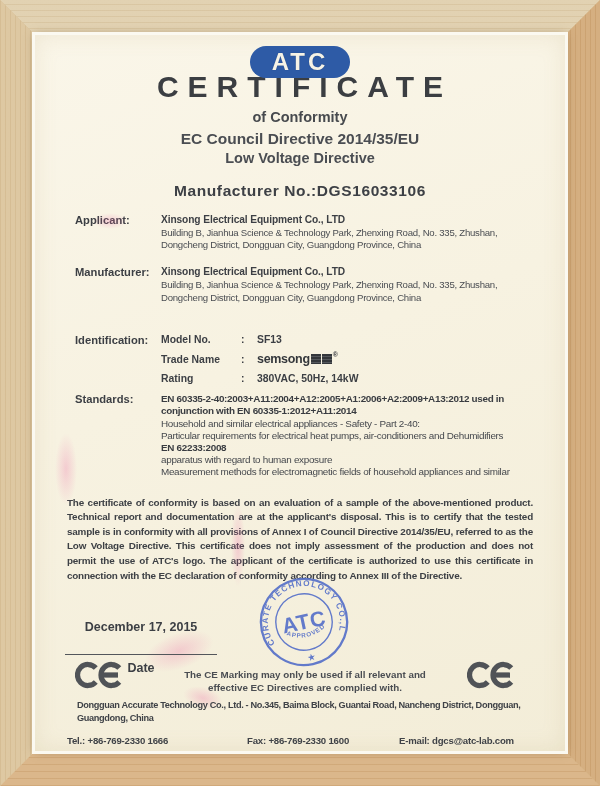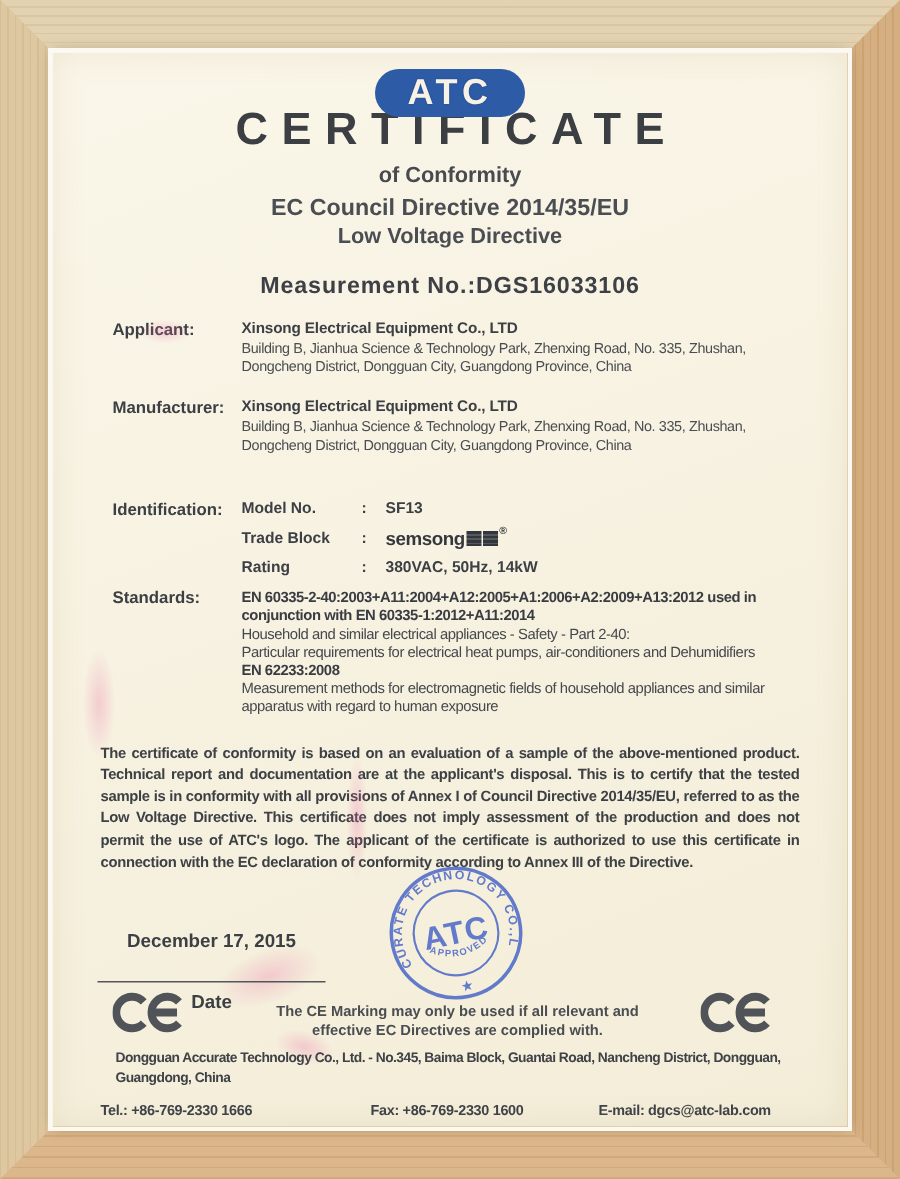--- a/index.html
+++ b/index.html
@@ -116,21 +116,21 @@
     <div class="smudge" style="left:148px; top:652px; width:40px; height:22px; transform:rotate(15deg);"></div>
     <div class="smudge" style="left:58px; top:178px; width:34px; height:16px;"></div>
 
     <div class="logo-pill">
       <span>ATC</span>
     </div>
     <div class="cert-title">CERTIFICATE</div>
     <div class="subtitle">of Conformity</div>
     <div class="directive1">EC Council Directive 2014/35/EU</div>
     <div class="directive2">Low Voltage Directive</div>
-    <div class="registration">Measurement No.:DGS16033106</div>
+    <div class="registration">Manufacturer No.:DGS16033106</div>
 
     <div class="fields">
 
       <div class="frow">
         <div class="flabel">Applicant:</div>
         <div>
           <div class="fname">Xinsong Electrical Equipment Co., LTD</div>
           <div class="faddr"><span>Building B, Jianhua Science &amp; Technology Park, Zhenxing Road, No. 335, Zhushan,</span><br><span>Dongcheng District, Dongguan City, Guangdong Province, China</span></div>
         </div>
       </div>
@@ -149,21 +149,21 @@
 
       <div class="frow">
         <div class="flabel">Identification:</div>
         <div class="ident-rows">
           <div class="irow">
             <div class="isub">Model No.</div>
             <div class="isep">:</div>
             <div class="ival">SF13</div>
           </div>
           <div class="irow">
-            <div class="isub">Trade Block</div>
+            <div class="isub">Trade Name</div>
             <div class="isep">:</div>
             <div class="brand">
               <span class="brand-latin">semsong</span>
               <span class="cjk-blocks" title="晶松">
                   <span class="cjk-block"></span>
                   <span class="cjk-block"></span>
                 </span>
               <span class="brand-reg">®</span>
             </div>
           </div>
@@ -177,22 +177,22 @@
       <div class="gap8"></div>
 
       <div class="frow">
         <div class="flabel">Standards:</div>
         <div>
           <div class="std-line std-bold">EN 60335-2-40:2003+A11:2004+A12:2005+A1:2006+A2:2009+A13:2012 used in</div>
           <div class="std-line std-bold">conjunction with EN 60335-1:2012+A11:2014</div>
           <div class="std-line">Household and similar electrical appliances - Safety - Part 2-40:</div>
           <div class="std-line">Particular requirements for electrical heat pumps, air-conditioners and Dehumidifiers</div>
           <div class="std-line std-bold">EN 62233:2008</div>
+          <div class="std-line">apparatus with regard to human exposure</div>
           <div class="std-line">Measurement methods for electromagnetic fields of household appliances and similar</div>
-          <div class="std-line">apparatus with regard to human exposure</div>
         </div>
       </div>
     </div>
 
     <div class="declaration">The certificate of conformity is based on an evaluation of a sample of the above-mentioned product. Technical report and documentation are at the applicant's disposal. This is to certify that the tested sample is in conformity with all provisions of Annex I of Council Directive 2014/35/EU, referred to as the Low Voltage Directive. This certificate does not imply assessment of the production and does not permit the use of ATC's logo. The applicant of the certificate is authorized to use this certificate in connection with the EC declaration of conformity according to Annex III of the Directive.</div>
 
 
     <div class="date-col">
       <div class="date-value">December 17, 2015</div>
       <div class="date-label">Date</div>

